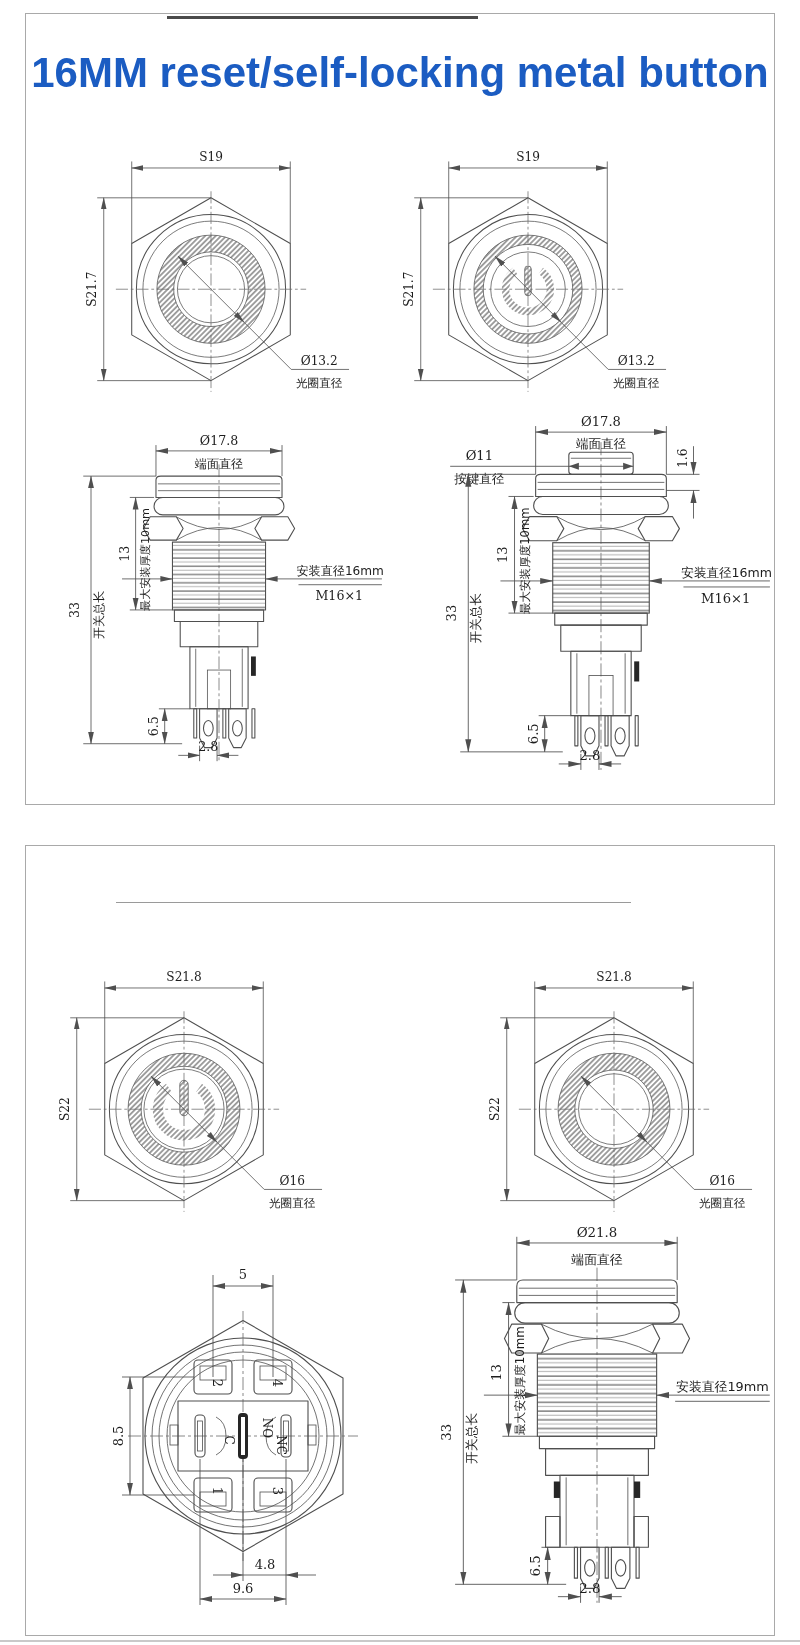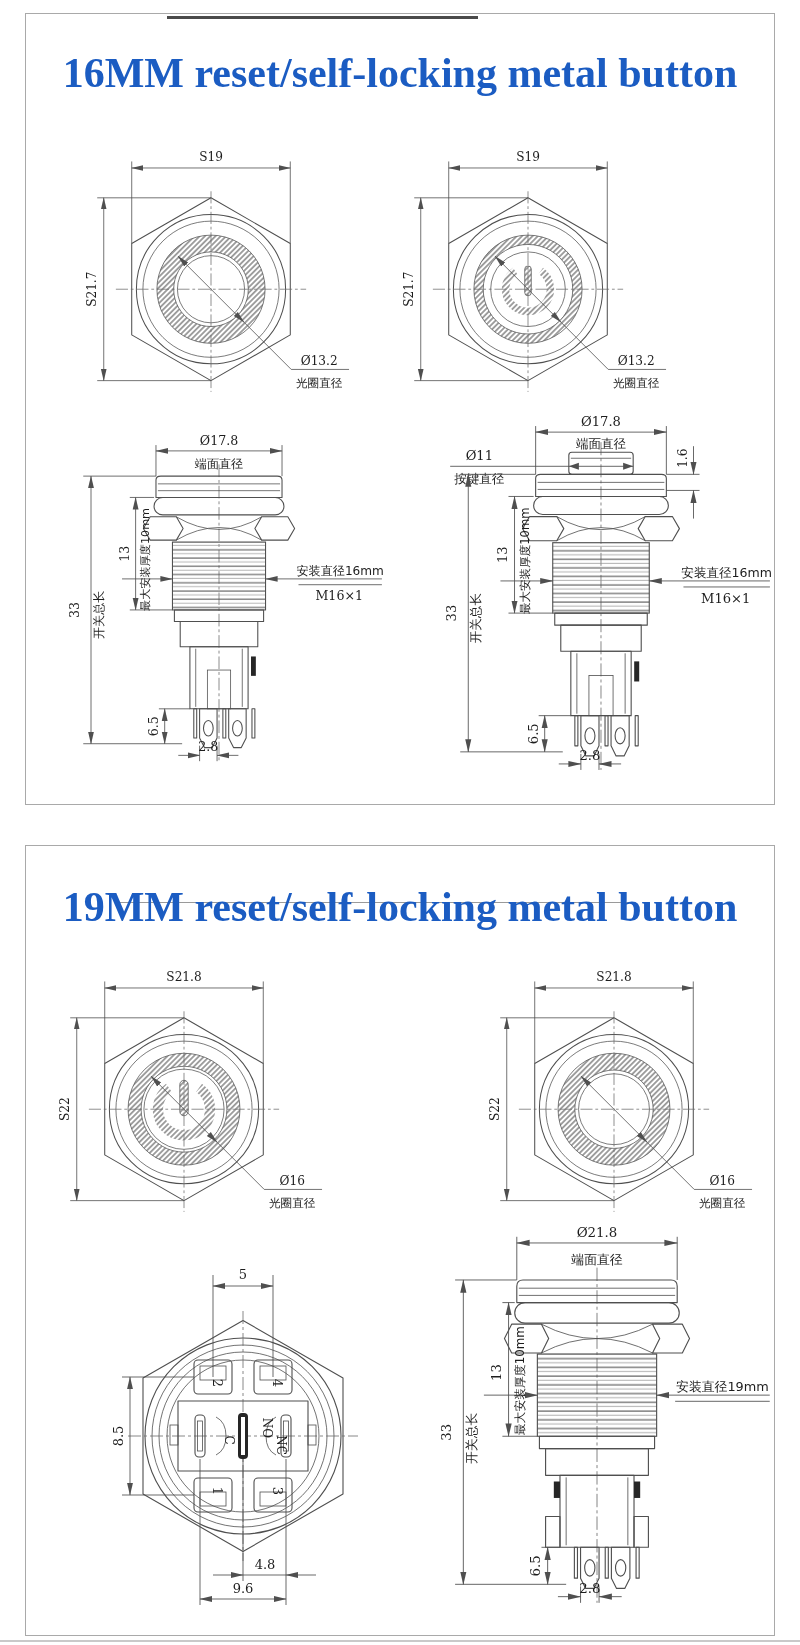--- a/index.html
+++ b/index.html
@@ -2,21 +2,21 @@
 <html><head>
 <meta charset="utf-8">
 <style>
   html,body{margin:0;padding:0;}
   body{width:800px;height:1645px;position:relative;background:#ffffff;
        font-family:"Liberation Sans",sans-serif;overflow:hidden;}
   .panel{position:absolute;left:25px;width:748px;background:#fff;
          border:1px solid #a9a9a9;}
   .ptitle{position:absolute;left:0;width:100%;text-align:center;
           color:#1b5cc2;font-size:42px;font-weight:600;line-height:62px;
-          font-family:Liberation Serif, serif;white-space:nowrap;}
+          font-family:Liberation Sans, sans-serif;white-space:nowrap;}
   .abs{position:absolute;}
   svg{overflow:visible;}
   .ln{stroke:#4f4f4f;stroke-width:1.1;fill:none;stroke-linejoin:round;}
   .lnt{stroke:#4f4f4f;stroke-width:0.8;fill:none;}
   .dim{stroke:#4f4f4f;stroke-width:0.85;fill:none;}
   .ctr{stroke:#6a6a6a;stroke-width:0.8;fill:none;stroke-dasharray:13 3 3 3;}
   .dt{font-family:"DejaVu Serif","Liberation Serif",serif;font-size:13px;
       fill:#1d1d1d;text-anchor:middle;}
   .dts{font-size:12px;}
   .cn{font-family:"DejaVu Sans","Liberation Sans",sans-serif;font-size:12.5px;
@@ -227,21 +227,20 @@
     <line class="dim" x1="150" y1="340" x2="150" y2="356"></line>
     <line class="dim" x1="168" y1="340" x2="168" y2="356"></line>
     <line class="dim" x1="128" y1="350" x2="150" y2="350" marker-end="url(#arr)"></line>
     <line class="dim" x1="190" y1="350" x2="168" y2="350" marker-end="url(#arr)"></line>
     <text class="dt" x="159" y="346">2.8</text>
   </svg>
 </div>
 
 <div class="panel" style="top:845px;height:789px;">
   <div class="grayline" style="left:90px;top:56px;width:515px;height:1px;"></div>
-  <div class="ptitle" style="top:30px;">19MM reset/self-locking metal button</div>
 
   <svg class="abs" style="left:18px;top:100px;" width="280" height="291" viewBox="0 0 300 312">
     <polygon class="ln" points="150,77 235,126 235,224 150,273 65,224 65,126"></polygon>
     <circle class="ln" cx="150" cy="175" r="80"></circle>
     <circle class="lnt" cx="150" cy="175" r="73"></circle>
     <path d="M150 115 a60 60 0 1 0 0.01 0 Z M150 129 a46 46 0 1 1 -0.01 0 Z" fill="url(#hatch)" fill-rule="evenodd" stroke="#4f4f4f" stroke-width="0.8"></path>
     <circle class="lnt" cx="150" cy="175" r="43"></circle>
     <path d="M133.9 152.1 A28 28 0 1 0 166.1 152.1" fill="none" stroke="url(#hatch)" stroke-width="11"></path>
     <rect x="145.5" y="144" width="9" height="38" rx="4.5" fill="url(#hatch)" stroke="#4f4f4f" stroke-width="0.8"></rect>
     <line class="ctr" x1="48" y1="175" x2="252" y2="175"></line>

